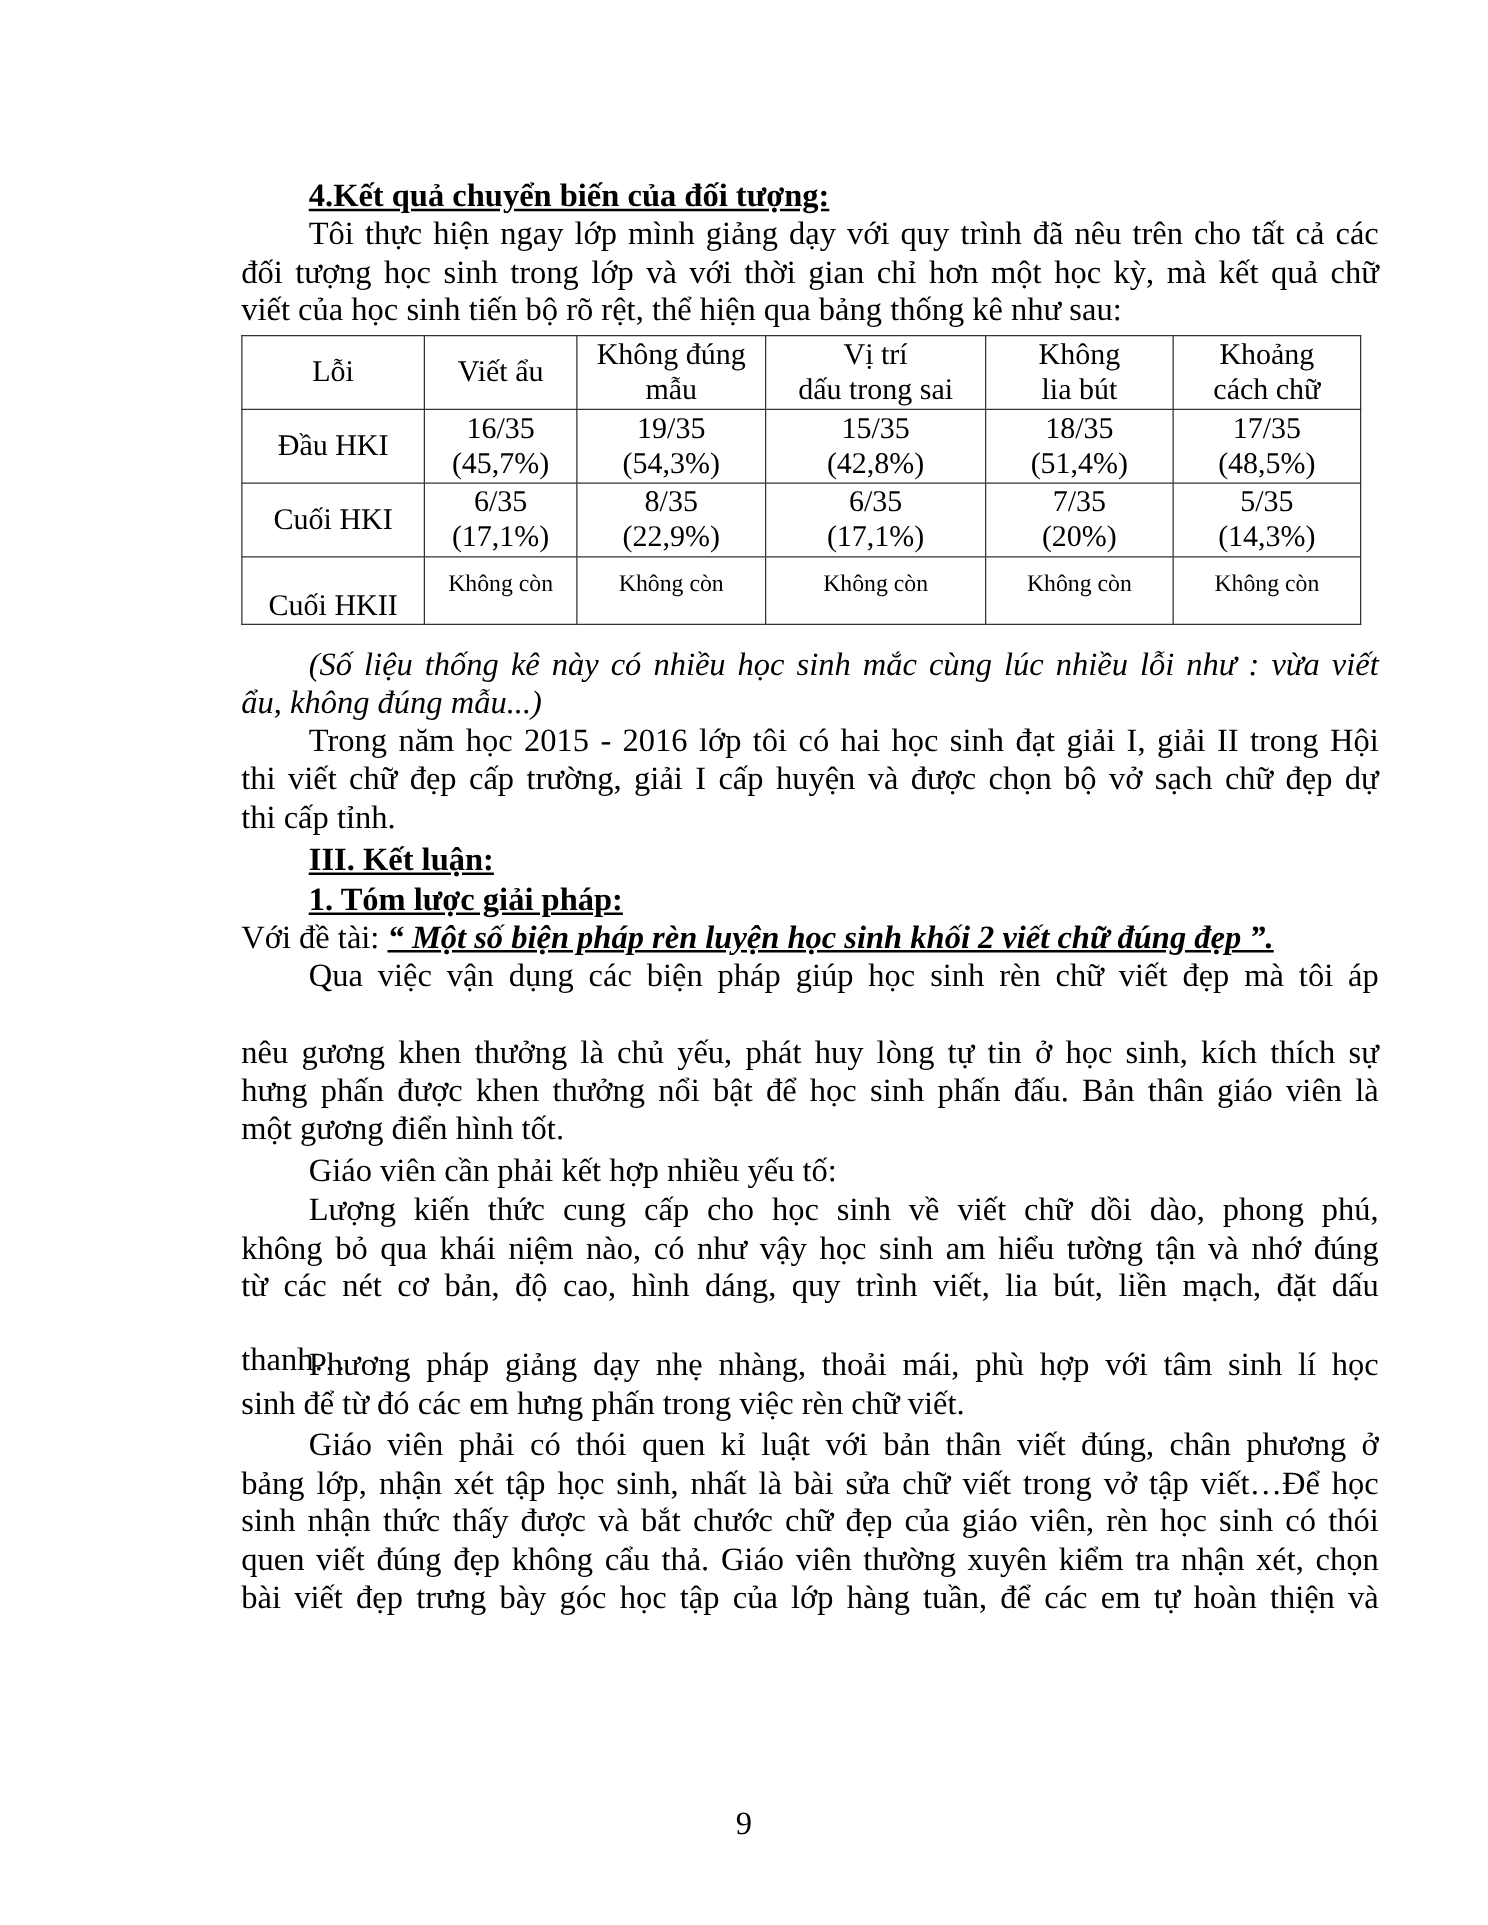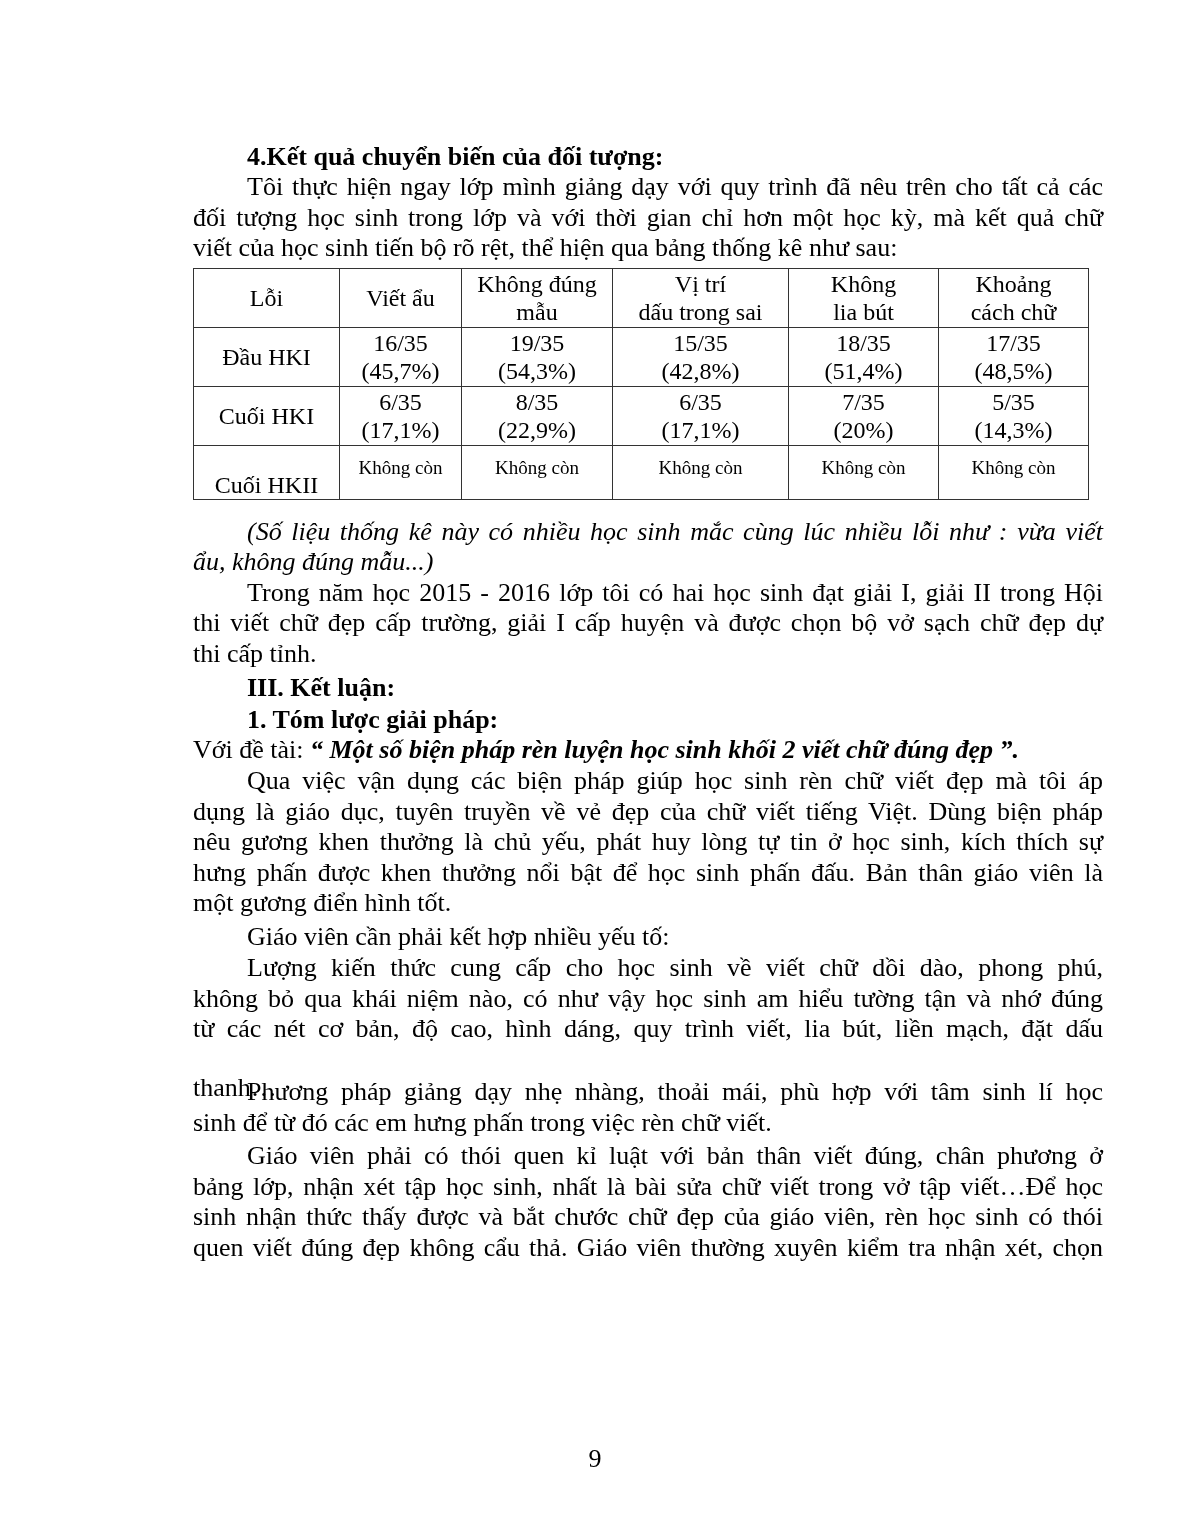--- a/index.html
+++ b/index.html
@@ -8,21 +8,21 @@
     font-family: "Liberation Serif", "DejaVu Serif", serif;
     color: #000;
   }
   .page { position: absolute; left: 0; top: 0; width: 1190px; height: 1540px; }
   .line {
     position: absolute; left: 193px; width: 910px;
     font-size: 26px; line-height: 30px; white-space: nowrap;
   }
   .justify { text-align: justify; text-align-last: justify; white-space: normal; }
   .indent { left: 247px; width: 856px; }
-  .bold { font-weight: bold; }
+  .bold { font-weight: bold; text-decoration: underline; }
   .italic { font-style: italic; }
 
   table.stats {
     position: absolute; left: 193px; top: 268px;
     border-collapse: collapse;
     font-size: 24px; line-height: 28px;
   }
   table.stats td {
     border: 1.5px solid #333;
     text-align: center; vertical-align: middle; padding: 0;
@@ -131,34 +131,34 @@
 
   <div class="line indent justify" style="top: 578px; white-space: normal;">Trong năm học 2015 - 2016 lớp tôi có hai học sinh đạt giải I, giải II trong Hội</div>
   <div class="line justify" style="top: 608px; white-space: normal;">thi viết chữ đẹp cấp trường, giải I cấp huyện và được chọn bộ vở sạch chữ đẹp dự</div>
   <div class="line" style="top: 639px; white-space: nowrap;">thi cấp tỉnh.</div>
 
   <div class="line indent bold" style="top: 673px; white-space: nowrap;">III. Kết luận:</div>
   <div class="line indent bold" style="top: 705px; white-space: nowrap;">1. Tóm lược giải pháp:</div>
   <div class="line" style="top: 735px; white-space: nowrap;"><span>Với đề tài: </span><span class="bold italic">“ Một số biện pháp rèn luyện học sinh khối 2 viết chữ đúng đẹp ”.</span></div>
 
   <div class="line indent justify" style="top: 766px; white-space: normal;">Qua việc vận dụng các biện pháp giúp học sinh rèn chữ viết đẹp mà tôi áp</div>
-  <div class="line justify" style="top: 797px; white-space: normal;">dụng là giáo dục, tuyên truyền về vẻ đẹp của chữ viết tiếng Việt. Dùng biện pháp</div>
   <div class="line justify" style="top: 827px; white-space: normal;">nêu gương khen thưởng là chủ yếu, phát huy lòng tự tin ở học sinh, kích thích sự</div>
   <div class="line justify" style="top: 858px; white-space: normal;">hưng phấn được khen thưởng nổi bật để học sinh phấn đấu. Bản thân giáo viên là</div>
   <div class="line" style="top: 888px; white-space: nowrap;">một gương điển hình tốt.</div>
 
   <div class="line indent" style="top: 922px; white-space: nowrap;">Giáo viên cần phải kết hợp nhiều yếu tố:</div>
 
   <div class="line indent justify" style="top: 953px; white-space: normal;">Lượng kiến thức cung cấp cho học sinh về viết chữ dồi dào, phong phú,</div>
   <div class="line justify" style="top: 984px; white-space: normal;">không bỏ qua khái niệm nào, có như vậy học sinh am hiểu tường tận và nhớ đúng</div>
   <div class="line justify" style="top: 1014px; white-space: normal;">từ các nét cơ bản, độ cao, hình dáng, quy trình viết, lia bút, liền mạch, đặt dấu</div>
   <div class="line" style="top: 1073px; white-space: nowrap;">thanh…</div>
 
   <div class="line indent justify" style="top: 1077px; white-space: normal;">Phương pháp giảng dạy nhẹ nhàng, thoải mái, phù hợp với tâm sinh lí học</div>
   <div class="line" style="top: 1108px; white-space: nowrap;">sinh để từ đó các em hưng phấn trong việc rèn chữ viết.</div>
 
   <div class="line indent justify" style="top: 1141px; white-space: normal;">Giáo viên phải có thói quen kỉ luật với bản thân viết đúng, chân phương ở</div>
   <div class="line justify" style="top: 1172px; white-space: normal;">bảng lớp, nhận xét tập học sinh, nhất là bài sửa chữ viết trong vở tập viết…Để học</div>
   <div class="line justify" style="top: 1202px; white-space: normal;">sinh nhận thức thấy được và bắt chước chữ đẹp của giáo viên, rèn học sinh có thói</div>
   <div class="line justify" style="top: 1233px; white-space: normal;">quen viết đúng đẹp không cẩu thả. Giáo viên thường xuyên kiểm tra nhận xét, chọn</div>
+  <div class="line justify" style="top: 1263px; white-space: normal;">bài viết đẹp trưng bày góc học tập của lớp hàng tuần, để các em tự hoàn thiện và</div>
 
   <div class="pagenum">9</div>
 </div>
 
 </body></html>

